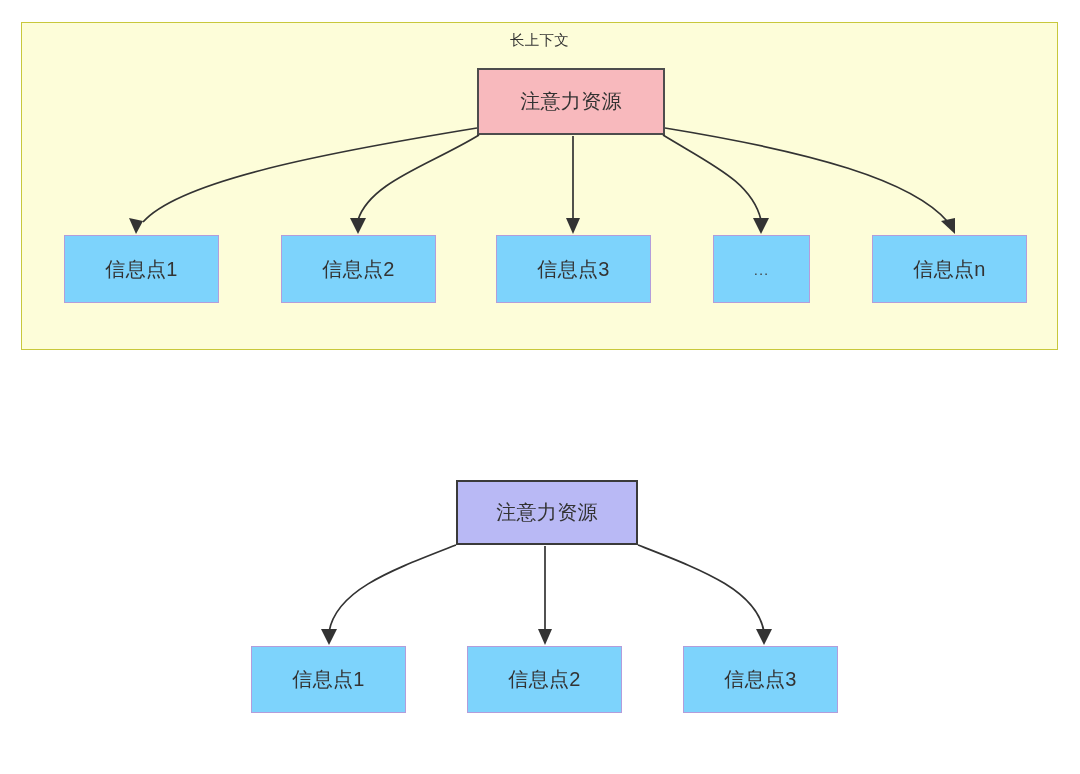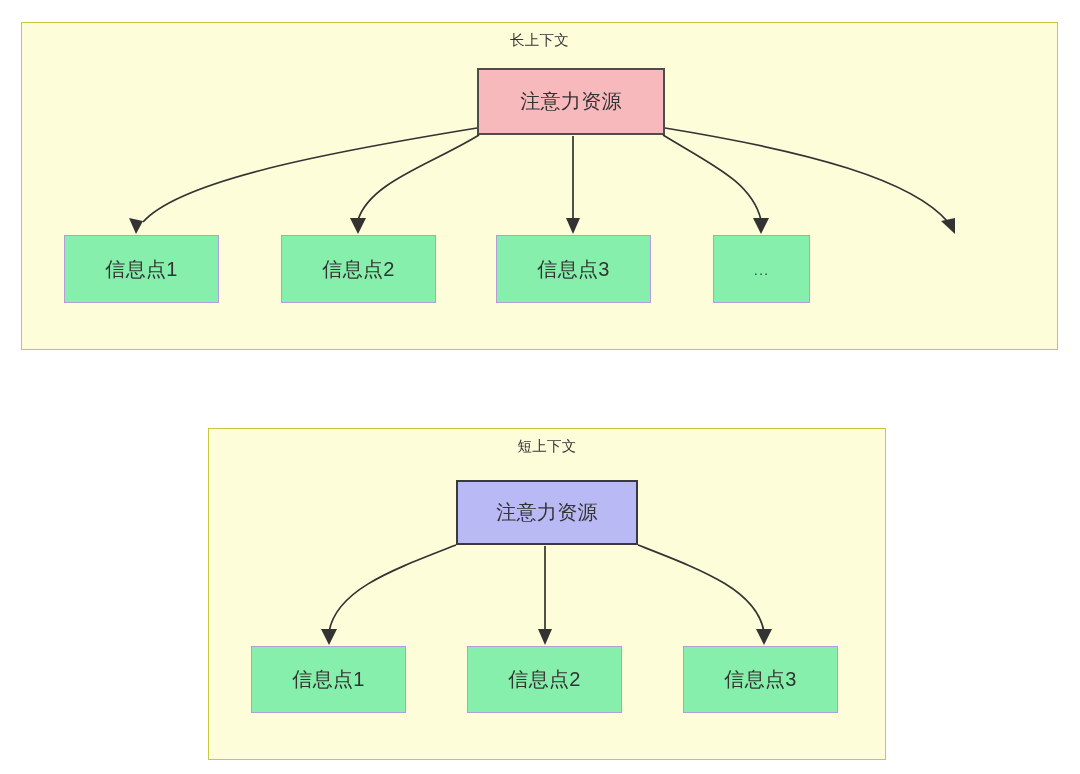--- a/index.html
+++ b/index.html
@@ -49,21 +49,21 @@
   }
   .node-attn-long {
     background: #f8b9bd;
     border: 2.5px solid #4d4d4d;
   }
   .node-attn-short {
     background: #b9b9f5;
     border: 2.5px solid #3a3a3a;
   }
   .node-info {
-    background: #86efac;
+    background: #7dd3fc;
     border: 1.6px solid #b39ddb;
   }
   .node-dots {
     letter-spacing: 1px;
     font-size: 15px;
     color: #444;
   }
   svg.edges {
     position: absolute;
     left: 0;
@@ -105,24 +105,24 @@
   </div>
 
   <div class="node node-info" style="left:496px; top:235px; width:155px; height:68px;">
     <span>信息点3</span>
   </div>
 
   <div class="node node-info node-dots" style="left:713px; top:235px; width:97px; height:68px;">
     <span>...</span>
   </div>
 
+  <div class="node node-info" style="left:872px; top:235px; width:155px; height:68px;">
+    <span>信息点n</span>
+  </div>
 
-  <div class="group-box" style="left:208px; top:428px; width:678px; height:332px;">
-    <div class="group-title">短上下文</div>
-  </div>
 
   <div class="node node-attn-short" style="left:456px; top:480px; width:182px; height:65px;">
     <span>注意力资源</span>
   </div>
 
   <div class="node node-info" style="left:251px; top:646px; width:155px; height:67px;">
     <span>信息点1</span>
   </div>
 
   <div class="node node-info" style="left:467px; top:646px; width:155px; height:67px;">

